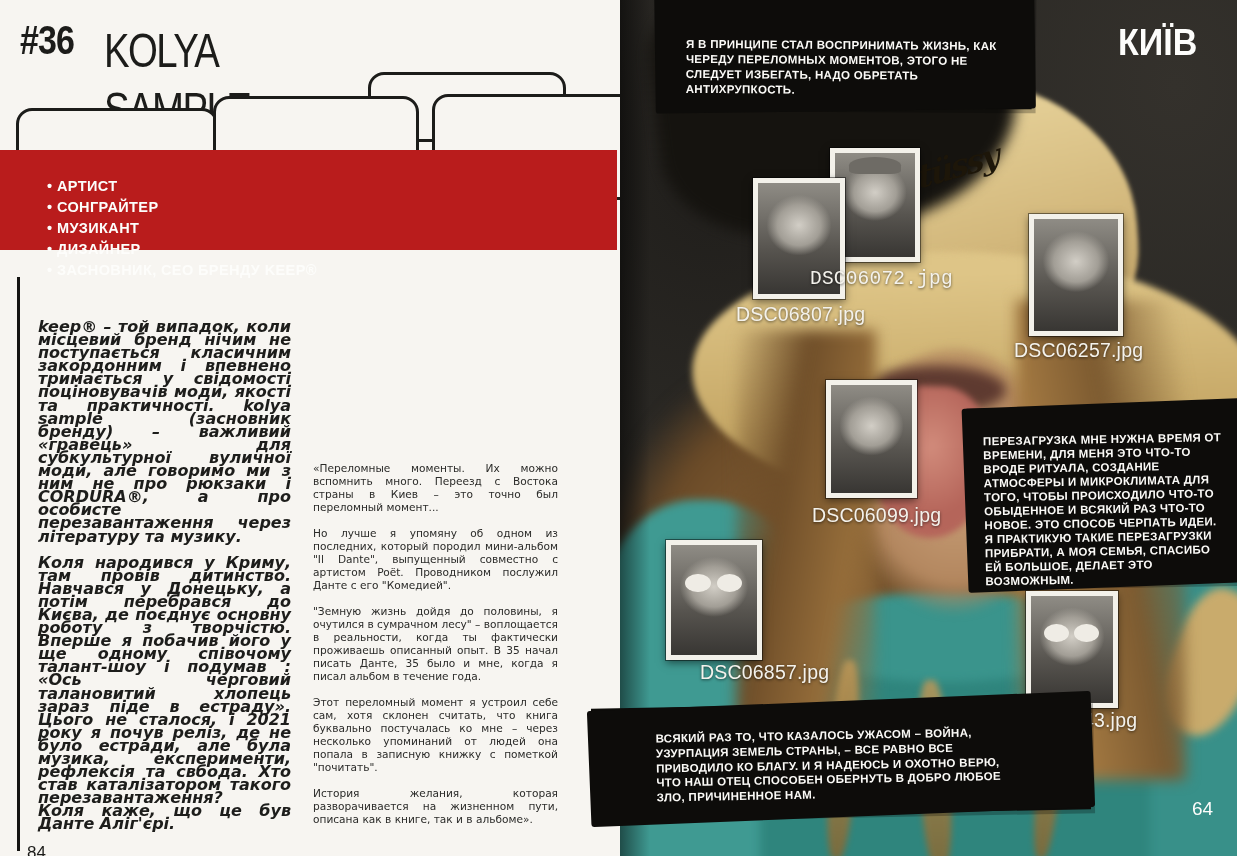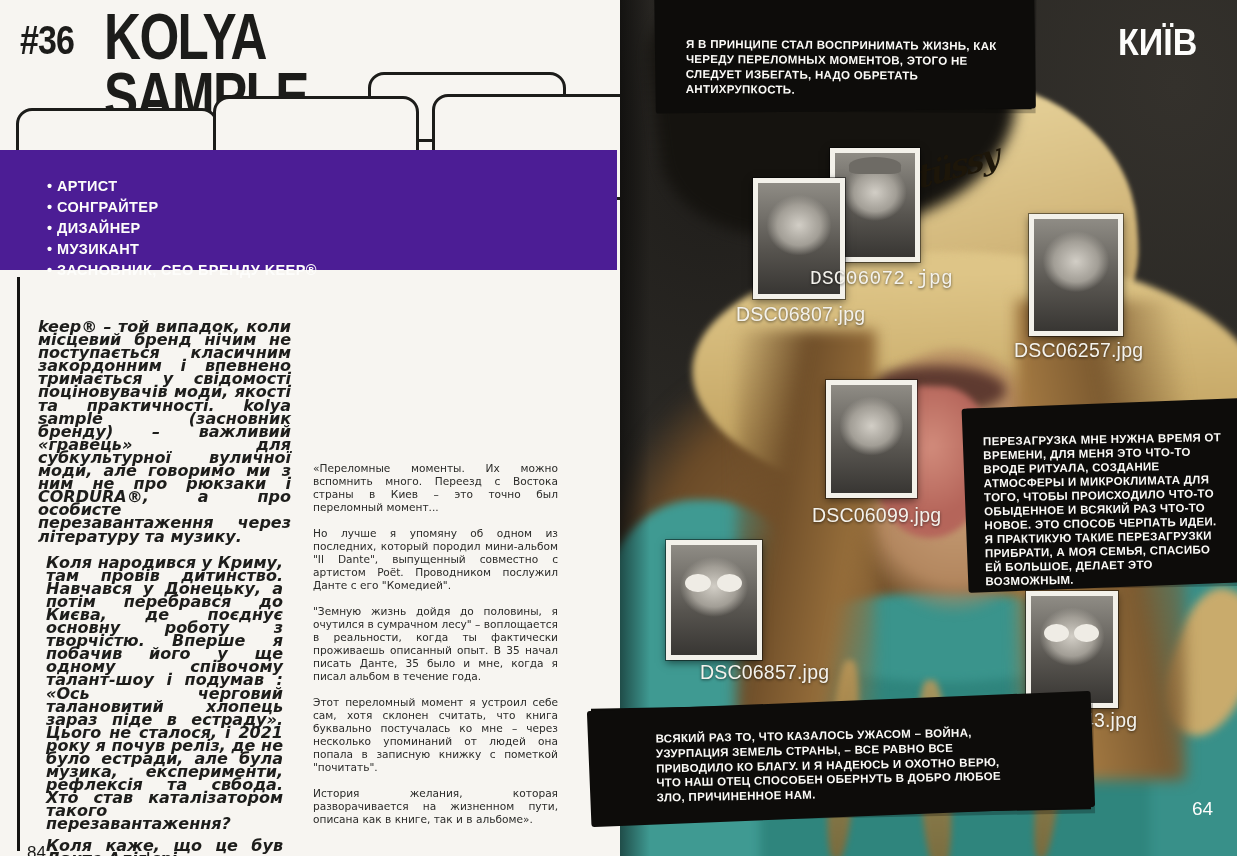--- a/index.html
+++ b/index.html
@@ -2,36 +2,36 @@
 <html><head>
 <meta charset="utf-8">
 <style>
   html,body{margin:0;padding:0;background:#555;}
   .spread{position:relative;width:1237px;height:856px;overflow:hidden;background:#f7f5f1;
           font-family:"Liberation Sans",sans-serif;}
   
   .page-left{position:absolute;left:0;top:0;width:620px;height:856px;background:#f7f5f1;overflow:hidden;}
   .issue{position:absolute;left:20px;top:18px;font-size:40px;font-weight:bold;color:#1c1c1a;
          transform:scaleX(.85);transform-origin:left top;letter-spacing:-1px;z-index:1;}
-  .mag-title{position:absolute;left:104px;top:8px;font-size:64px;line-height:59px;font-weight:bold;
+  .mag-title{position:absolute;left:104px;top:21px;font-size:48px;line-height:59px;font-weight:normal;
              color:#1c1c1a;letter-spacing:-2px;z-index:1;}
   .mag-title span{display:inline-block;transform:scaleX(.8);transform-origin:left top;}
   .tab{position:absolute;background:#f7f5f1;border:3px solid #1c1c1a;border-radius:16px;z-index:2;}
   .tab1{left:16px;top:108px;width:196px;height:90px;}
   .tab2{left:213px;top:96px;width:200px;height:100px;z-index:2;}
   .tab3{left:368px;top:72px;width:192px;height:64px;}
   .tab4{left:432px;top:94px;width:210px;height:100px;z-index:2;}
-  .roles-bar{position:absolute;left:0;top:150px;width:617px;height:120px;background:#4c1d95;z-index:3;}
+  .roles-bar{position:absolute;left:0;top:150px;width:617px;height:100px;background:#b91c1c;z-index:3;}
   .roles-bar ul{list-style:none;margin:0;padding:26px 0 0 47px;}
   .roles-bar li{color:#fdfdfb;font-size:14.5px;font-weight:bold;line-height:21px;letter-spacing:.4px;}
   .roles-bar li::before{content:"• ";}
   .left-rule{position:absolute;left:17px;top:277px;width:3px;height:574px;background:#141412;}
   .col{position:absolute;color:#1d1d1b;text-align:justify;}
   .col p{margin:0 0 13px 0;}
-  .col p.tight{margin:8px;}
+  .col p.tight{margin:0;}
   .col-intro{left:38px;top:320px;width:253px;font-family:"DejaVu Sans",sans-serif;
              font-style:italic;font-weight:bold;font-size:16px;line-height:13.1px;}
   .col-interview{left:313px;top:462px;width:245px;font-family:"DejaVu Sans",sans-serif;
              font-size:10.6px;line-height:13px;font-weight:500;color:#2a2a28;}
   .pagenum-left{position:absolute;left:27px;top:815px;font-size:17px;color:#1c1c1a;margin-top:28px;}
   
   .page-right{position:absolute;left:620px;top:0;width:617px;height:856px;background:#262420;}
   .photo{position:absolute;inset:0;overflow:hidden;background:
          radial-gradient(ellipse 60% 50% at 15% 20%,#201e1b 0%,transparent 70%),
          radial-gradient(ellipse 70% 60% at 90% 10%,#34312c 0%,transparent 60%),#2b2925;}
@@ -128,22 +128,22 @@
     </div>
     <div class="tab tab3"></div>
     <div class="tab tab4"></div>
     <div class="tab tab1"></div>
     <div class="tab tab2"></div>
 
     <div class="roles-bar">
       <ul>
         <li>АРТИСТ</li>
         <li>СОНГРАЙТЕР</li>
+        <li>МУЗИКАНТ</li>
         <li>ДИЗАЙНЕР</li>
-        <li>МУЗИКАНТ</li>
         <li>ЗАСНОВНИК, СЕО БРЕНДУ KEEP®</li>
       </ul>
     </div>
 
     <div class="left-rule"></div>
 
     <div class="col col-intro">
       <p>keep® – той випадок, коли місцевий бренд нічим не поступається класичним закордонним і впевнено тримається у свідомості поціновувачів моди, якості та практичності. kolya sample (засновник бренду) – важливий «гравець» для субкультурної вуличної моди, але говоримо ми з ним не про рюкзаки і CORDURA®, а про особисте перезавантаження через літературу та музику.</p>
       <p class="tight">Коля народився у Криму, там провів дитинство. Навчався у Донецьку, а потім перебрався до Києва, де поєднує основну роботу з творчістю. Вперше я побачив його у ще одному співочому талант-шоу і подумав : «Ось черговий талановитий хлопець зараз піде в естраду». Цього не сталося, і 2021 року я почув реліз, де не було естради, але була музика, експерименти, рефлексія та свбода. Хто став каталізатором такого перезавантаження?</p>
       <p class="tight">Коля каже, що це був Данте Аліг'єрі.</p>

